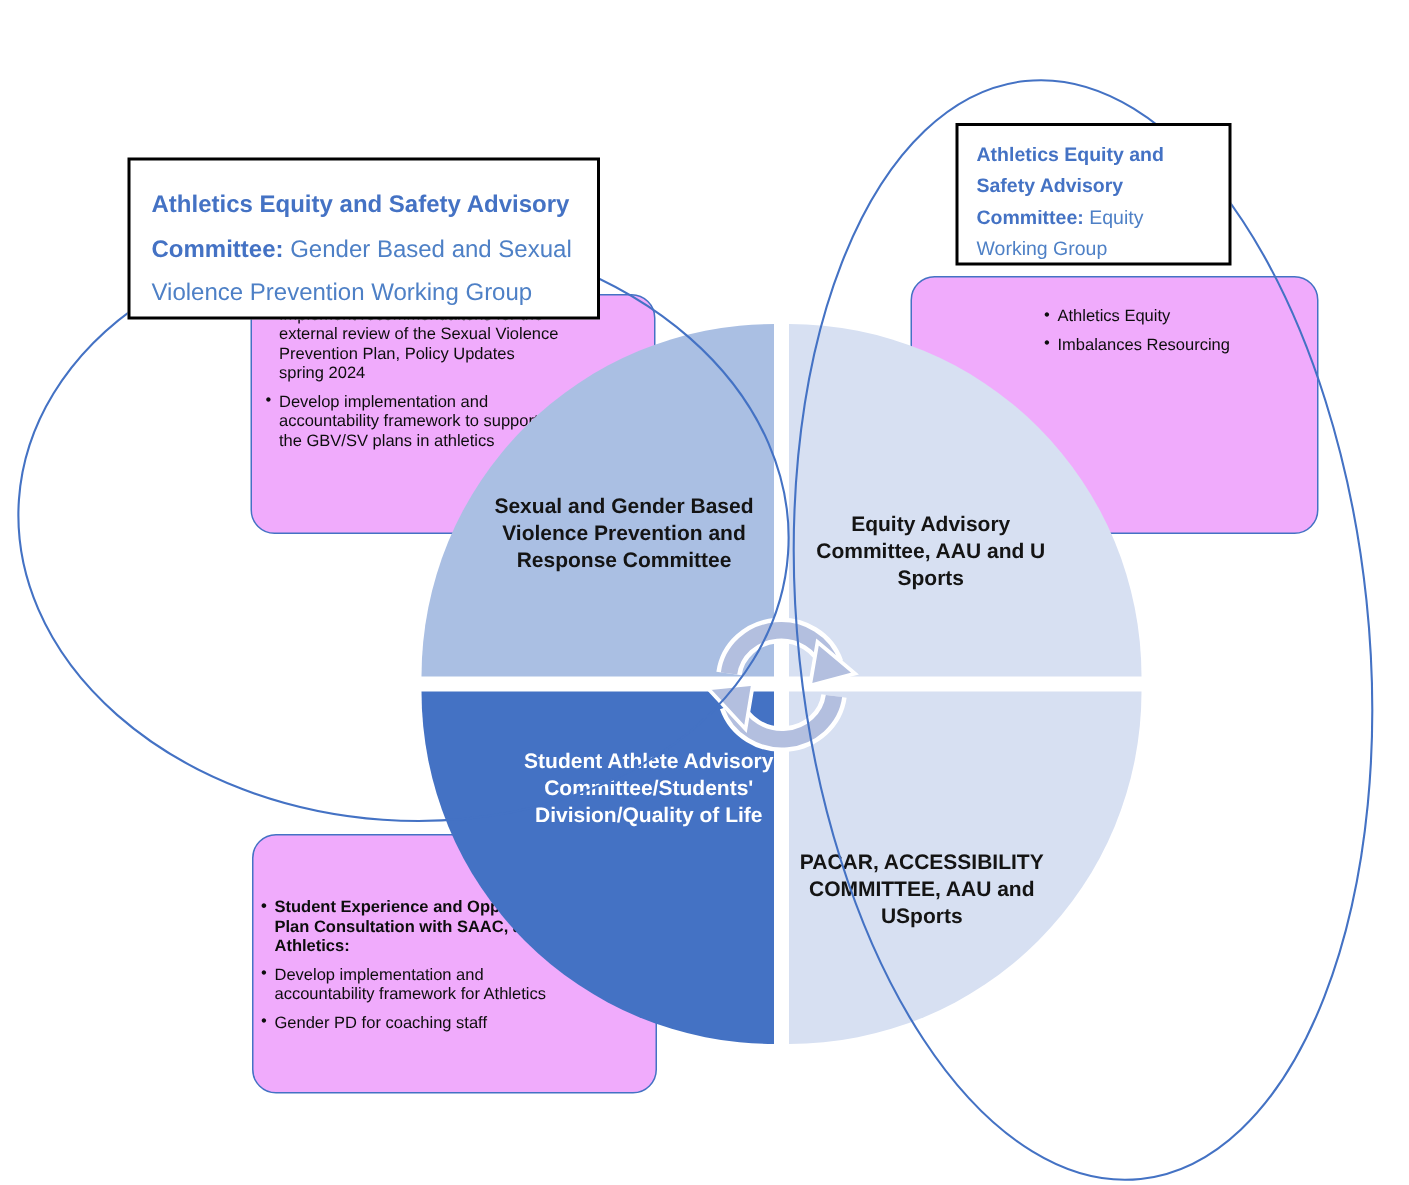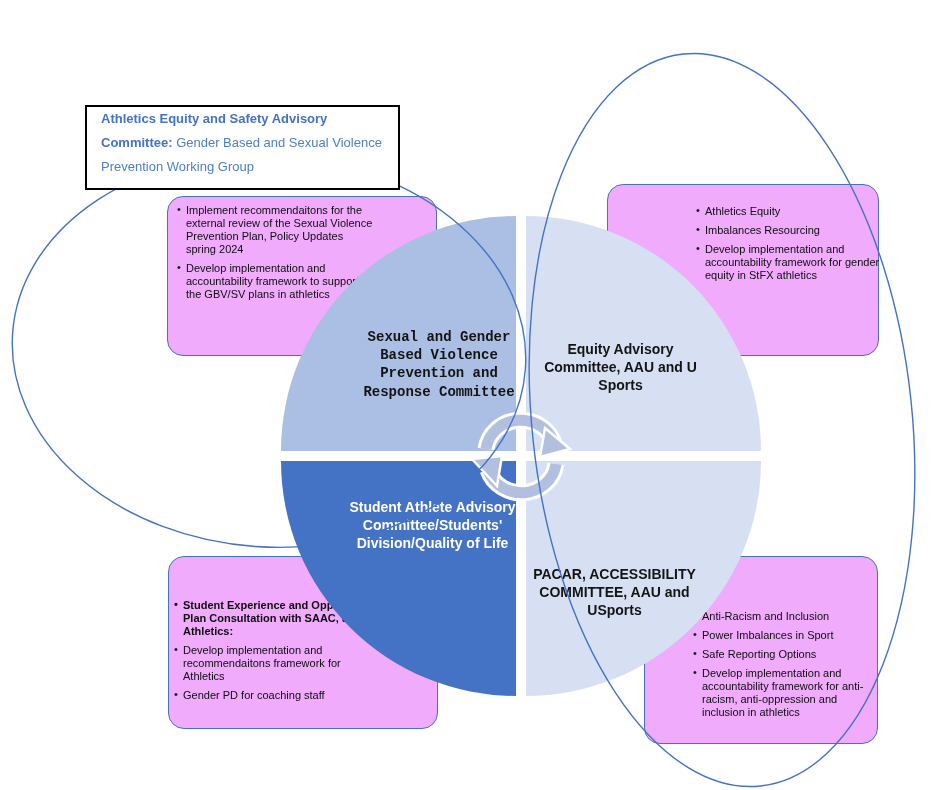--- a/index.html
+++ b/index.html
@@ -21,31 +21,31 @@
   
   .quad{position:absolute;width:235px;height:235px;}
   #quad-tl{left:281px;top:216px;background:#aabfe3;border-top-left-radius:100%;}
   #quad-tr{left:526px;top:216px;background:#d7e0f2;border-top-right-radius:100%;}
   #quad-bl{left:281px;top:461px;background:#4472c4;border-bottom-left-radius:100%;}
   #quad-br{left:526px;top:461px;background:#d7e0f2;border-bottom-right-radius:100%;}
   .quad-label{
     position:absolute;font-weight:bold;font-size:14px;line-height:1.3;
     text-align:center;color:#141414;
   }
-  #label-tl{left:344px;top:328px;width:190px;font-family:Liberation Mono, monospace;}
+  #label-tl{left:321px;top:328px;width:190px;}
   #label-tr{left:528px;top:340px;width:185px;}
   #label-bl{left:335px;top:498px;width:195px;color:#ffffff;}
   #label-br{left:512px;top:517px;width:205px;margin-top:48px;}
   
   .title-box{
     position:absolute;background:#fff;border:2px solid #000;box-sizing:border-box;
     color:#4472c4;font-weight:bold;
   }
-  #title-left{left:85px;top:105px;width:315px;height:85px;padding:0 14px;
-    font-size:13px;line-height:1.85;}
+  #title-left{left:85px;top:105px;width:315px;height:108px;padding:15px 14px;
+    font-size:16px;line-height:1.85;}
   #title-right{left:637px;top:82px;width:184px;height:95px;padding:8px 12px;
     font-size:13px;line-height:1.62;}
   .title-rest{font-weight:normal;color:#4e80c6;}
   
   .overlay{position:absolute;left:0;top:0;pointer-events:none;}
 </style>
 </head>
 <body>
 
 <div id="stage">
@@ -54,40 +54,31 @@
     <ul class="note-list" style="margin:7px 0 0 9px;width:198px;">
       <li>Implement recommendaitons for the external review of the Sexual Violence Prevention Plan, Policy Updates spring 2024</li>
       <li>Develop implementation and accountability framework to support the GBV/SV plans in athletics</li>
     </ul>
   </div>
 
   <div class="note-box" style="left:607px;top:184px;width:272px;height:172px;">
     <ul class="note-list" style="margin:20px 0 0 88px;width:188px;">
       <li>Athletics Equity</li>
       <li>Imbalances Resourcing</li>
-      <li>Develop implementation and accountability framework for gender equity in StFX athletics</li>
     </ul>
   </div>
 
   <div class="note-box" style="left:168px;top:556px;width:270px;height:173px;">
     <ul class="note-list" style="margin:42px 0 0 5px;width:205px;">
       <li class="bold-item">Student Experience and Opportunity Plan Consultation with SAAC, and Athletics:</li>
-      <li>Develop implementation and recommendaitons framework for Athletics</li>
+      <li>Develop implementation and accountability framework for Athletics</li>
       <li>Gender PD for coaching staff</li>
     </ul>
   </div>
 
-  <div class="note-box" style="left:644px;top:556px;width:234px;height:188px;">
-    <ul class="note-list" style="margin:53px 0 0 48px;width:182px;">
-      <li class="no-bullet">Anti-Racism and Inclusion</li>
-      <li>Power Imbalances in Sport</li>
-      <li>Safe Reporting Options</li>
-      <li>Develop implementation and accountability framework for anti-racism, anti-oppression and inclusion in athletics</li>
-    </ul>
-  </div>
 
   <div class="quad" id="quad-tl"></div>
   <div class="quad" id="quad-tr"></div>
   <div class="quad" id="quad-bl"></div>
   <div class="quad" id="quad-br"></div>
 
   <div class="quad-label" id="label-tl">Sexual and Gender Based  Violence Prevention and Response Committee</div>
   <div class="quad-label" id="label-bl">Student Athlete Advisory Committee/Students' Division/Quality of Life</div>
   <div class="quad-label" id="label-tr">Equity Advisory Committee, AAU and U Sports</div>
   <div class="quad-label" id="label-br">PACAR, ACCESSIBILITY COMMITTEE, AAU and USports</div>
@@ -105,14 +96,17 @@
 
   <svg class="overlay" width="939" height="790" viewBox="0 0 939 790">
     <ellipse cx="269" cy="351" rx="257" ry="196" transform="rotate(4 269 351)" fill="none" stroke="#4472c4" stroke-width="1.4"></ellipse>
     <ellipse cx="722" cy="420" rx="190" ry="368" transform="rotate(-6 722 420)" fill="none" stroke="#4472c4" stroke-width="1.4"></ellipse>
   </svg>
 
   <div class="title-box" id="title-left">
     <span>Athletics Equity and Safety Advisory Committee:</span><span class="title-rest"> Gender Based and Sexual Violence Prevention Working Group</span>
   </div>
 
+  <div class="title-box" id="title-right">
+    <span>Athletics Equity and Safety Advisory Committee:</span><span class="title-rest"> Equity Working Group</span>
+  </div>
 
 </div>
 
 </body></html>

